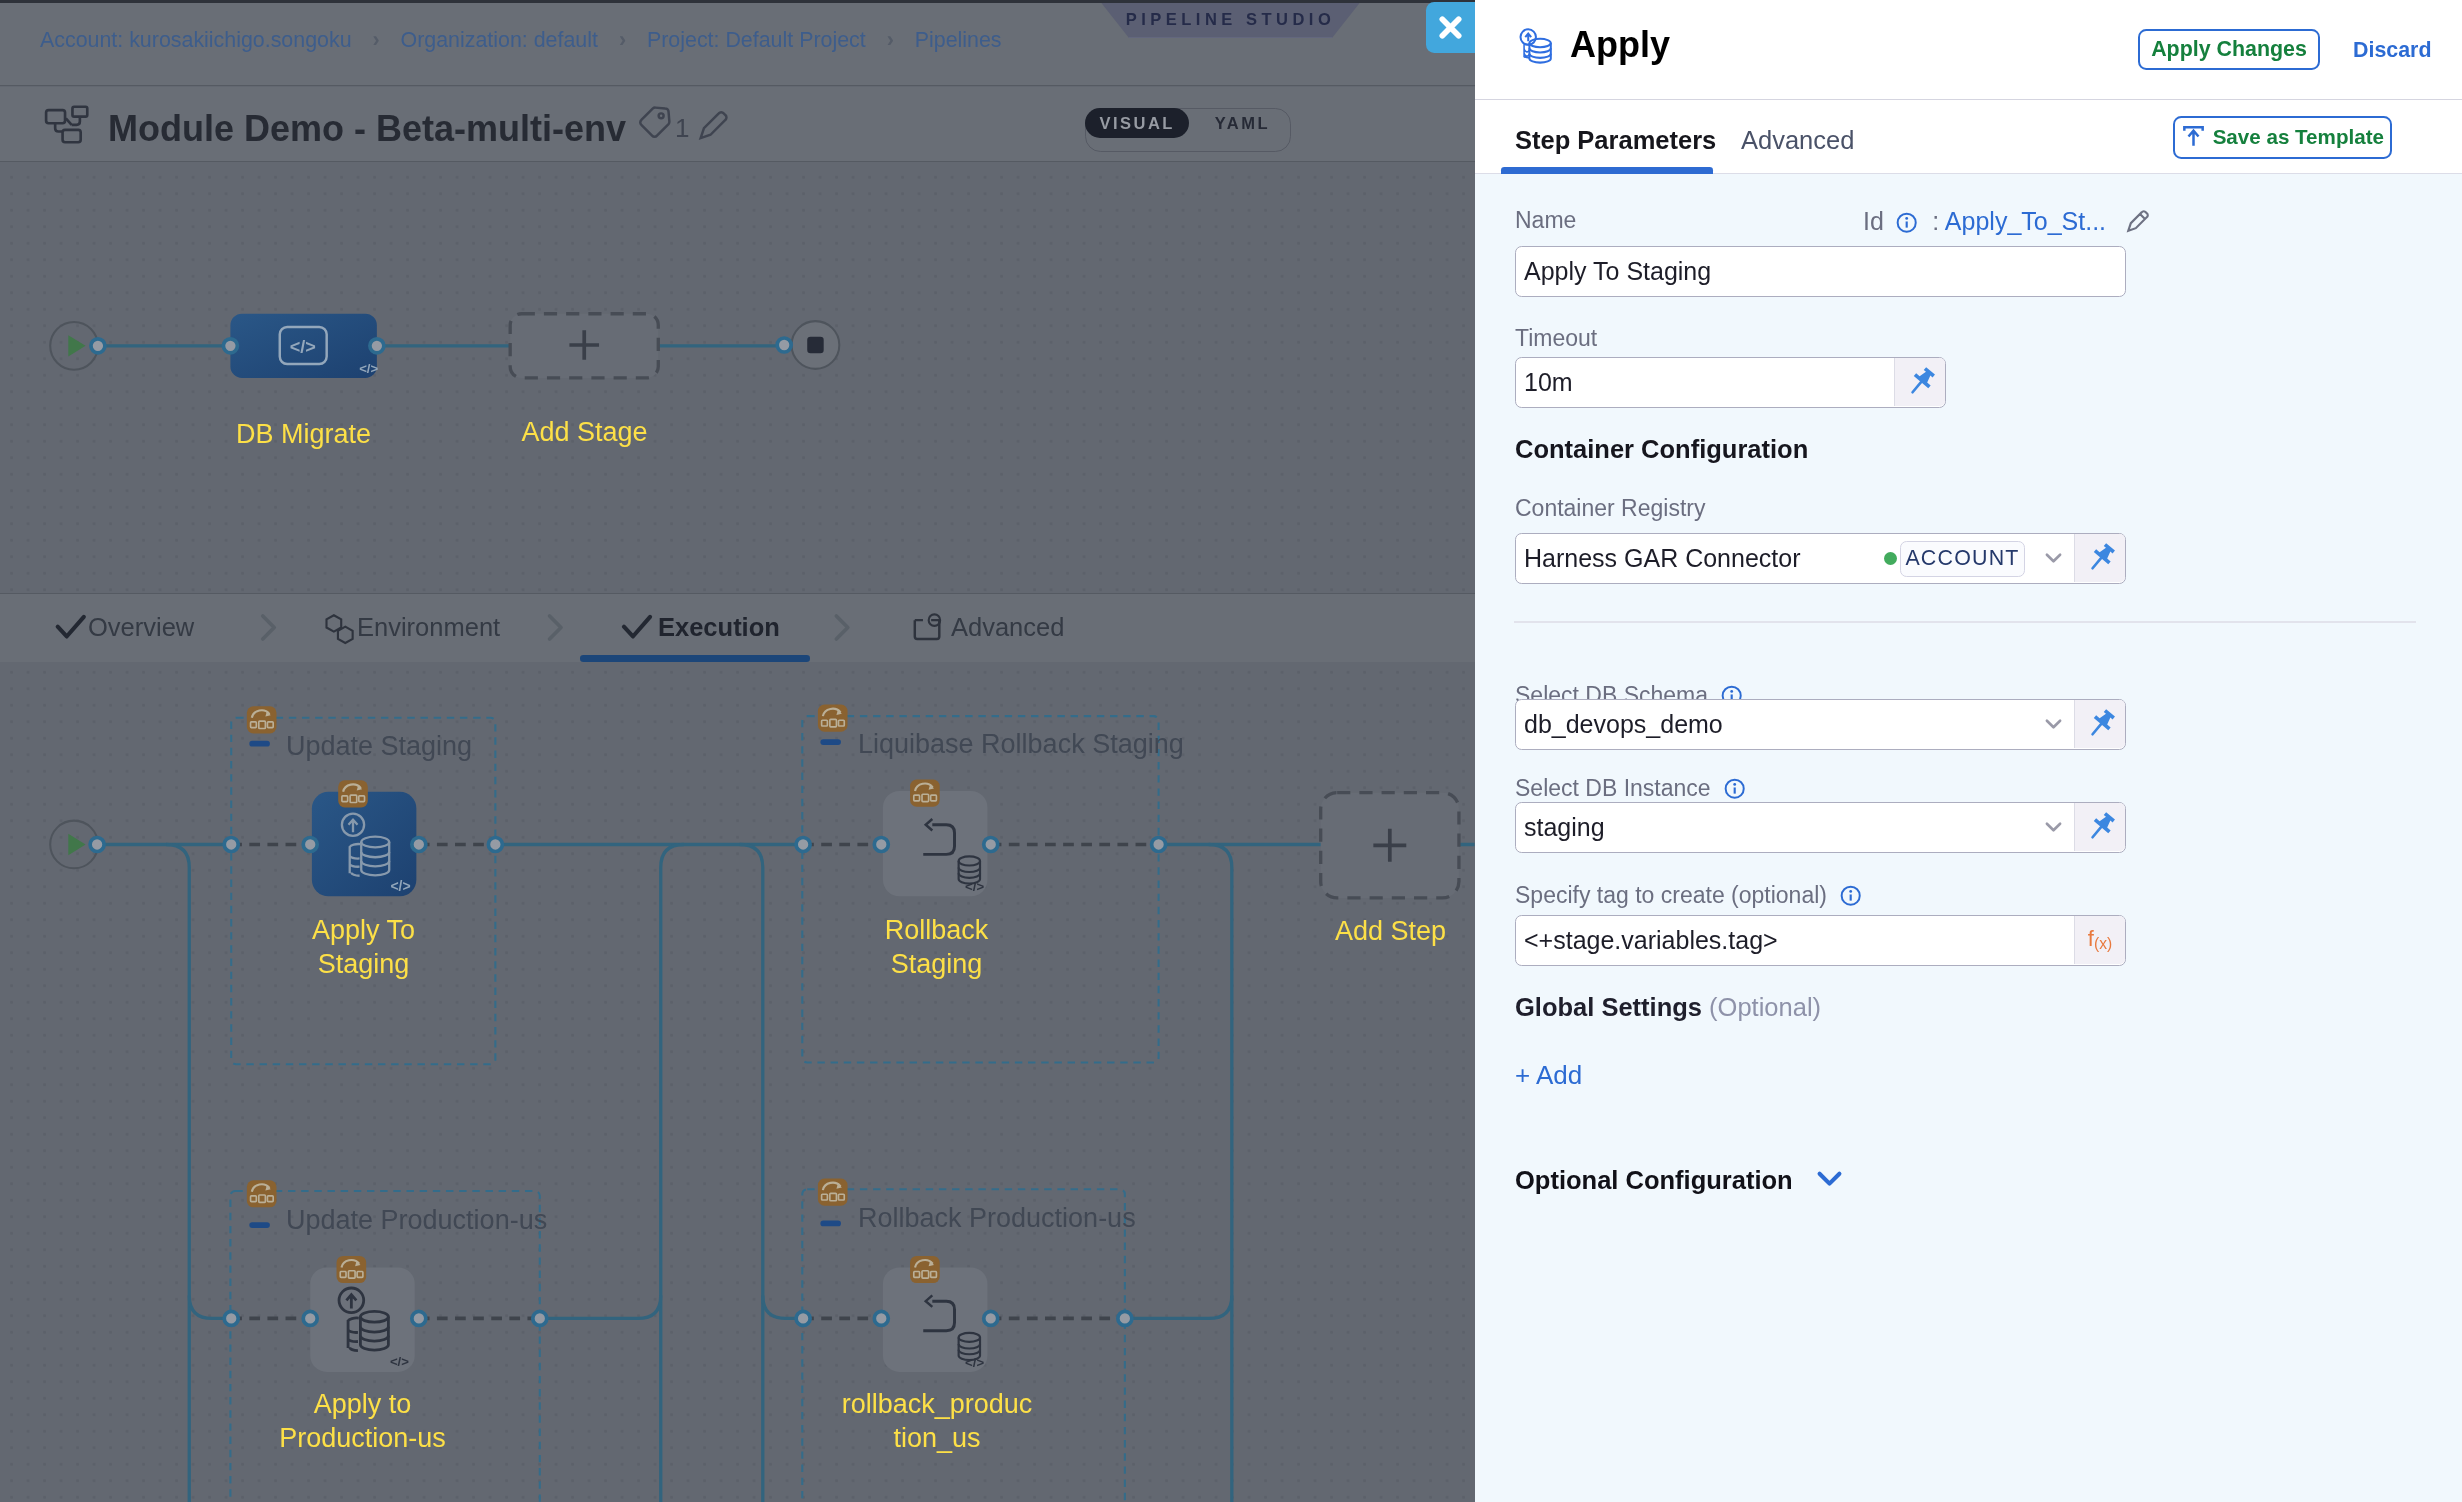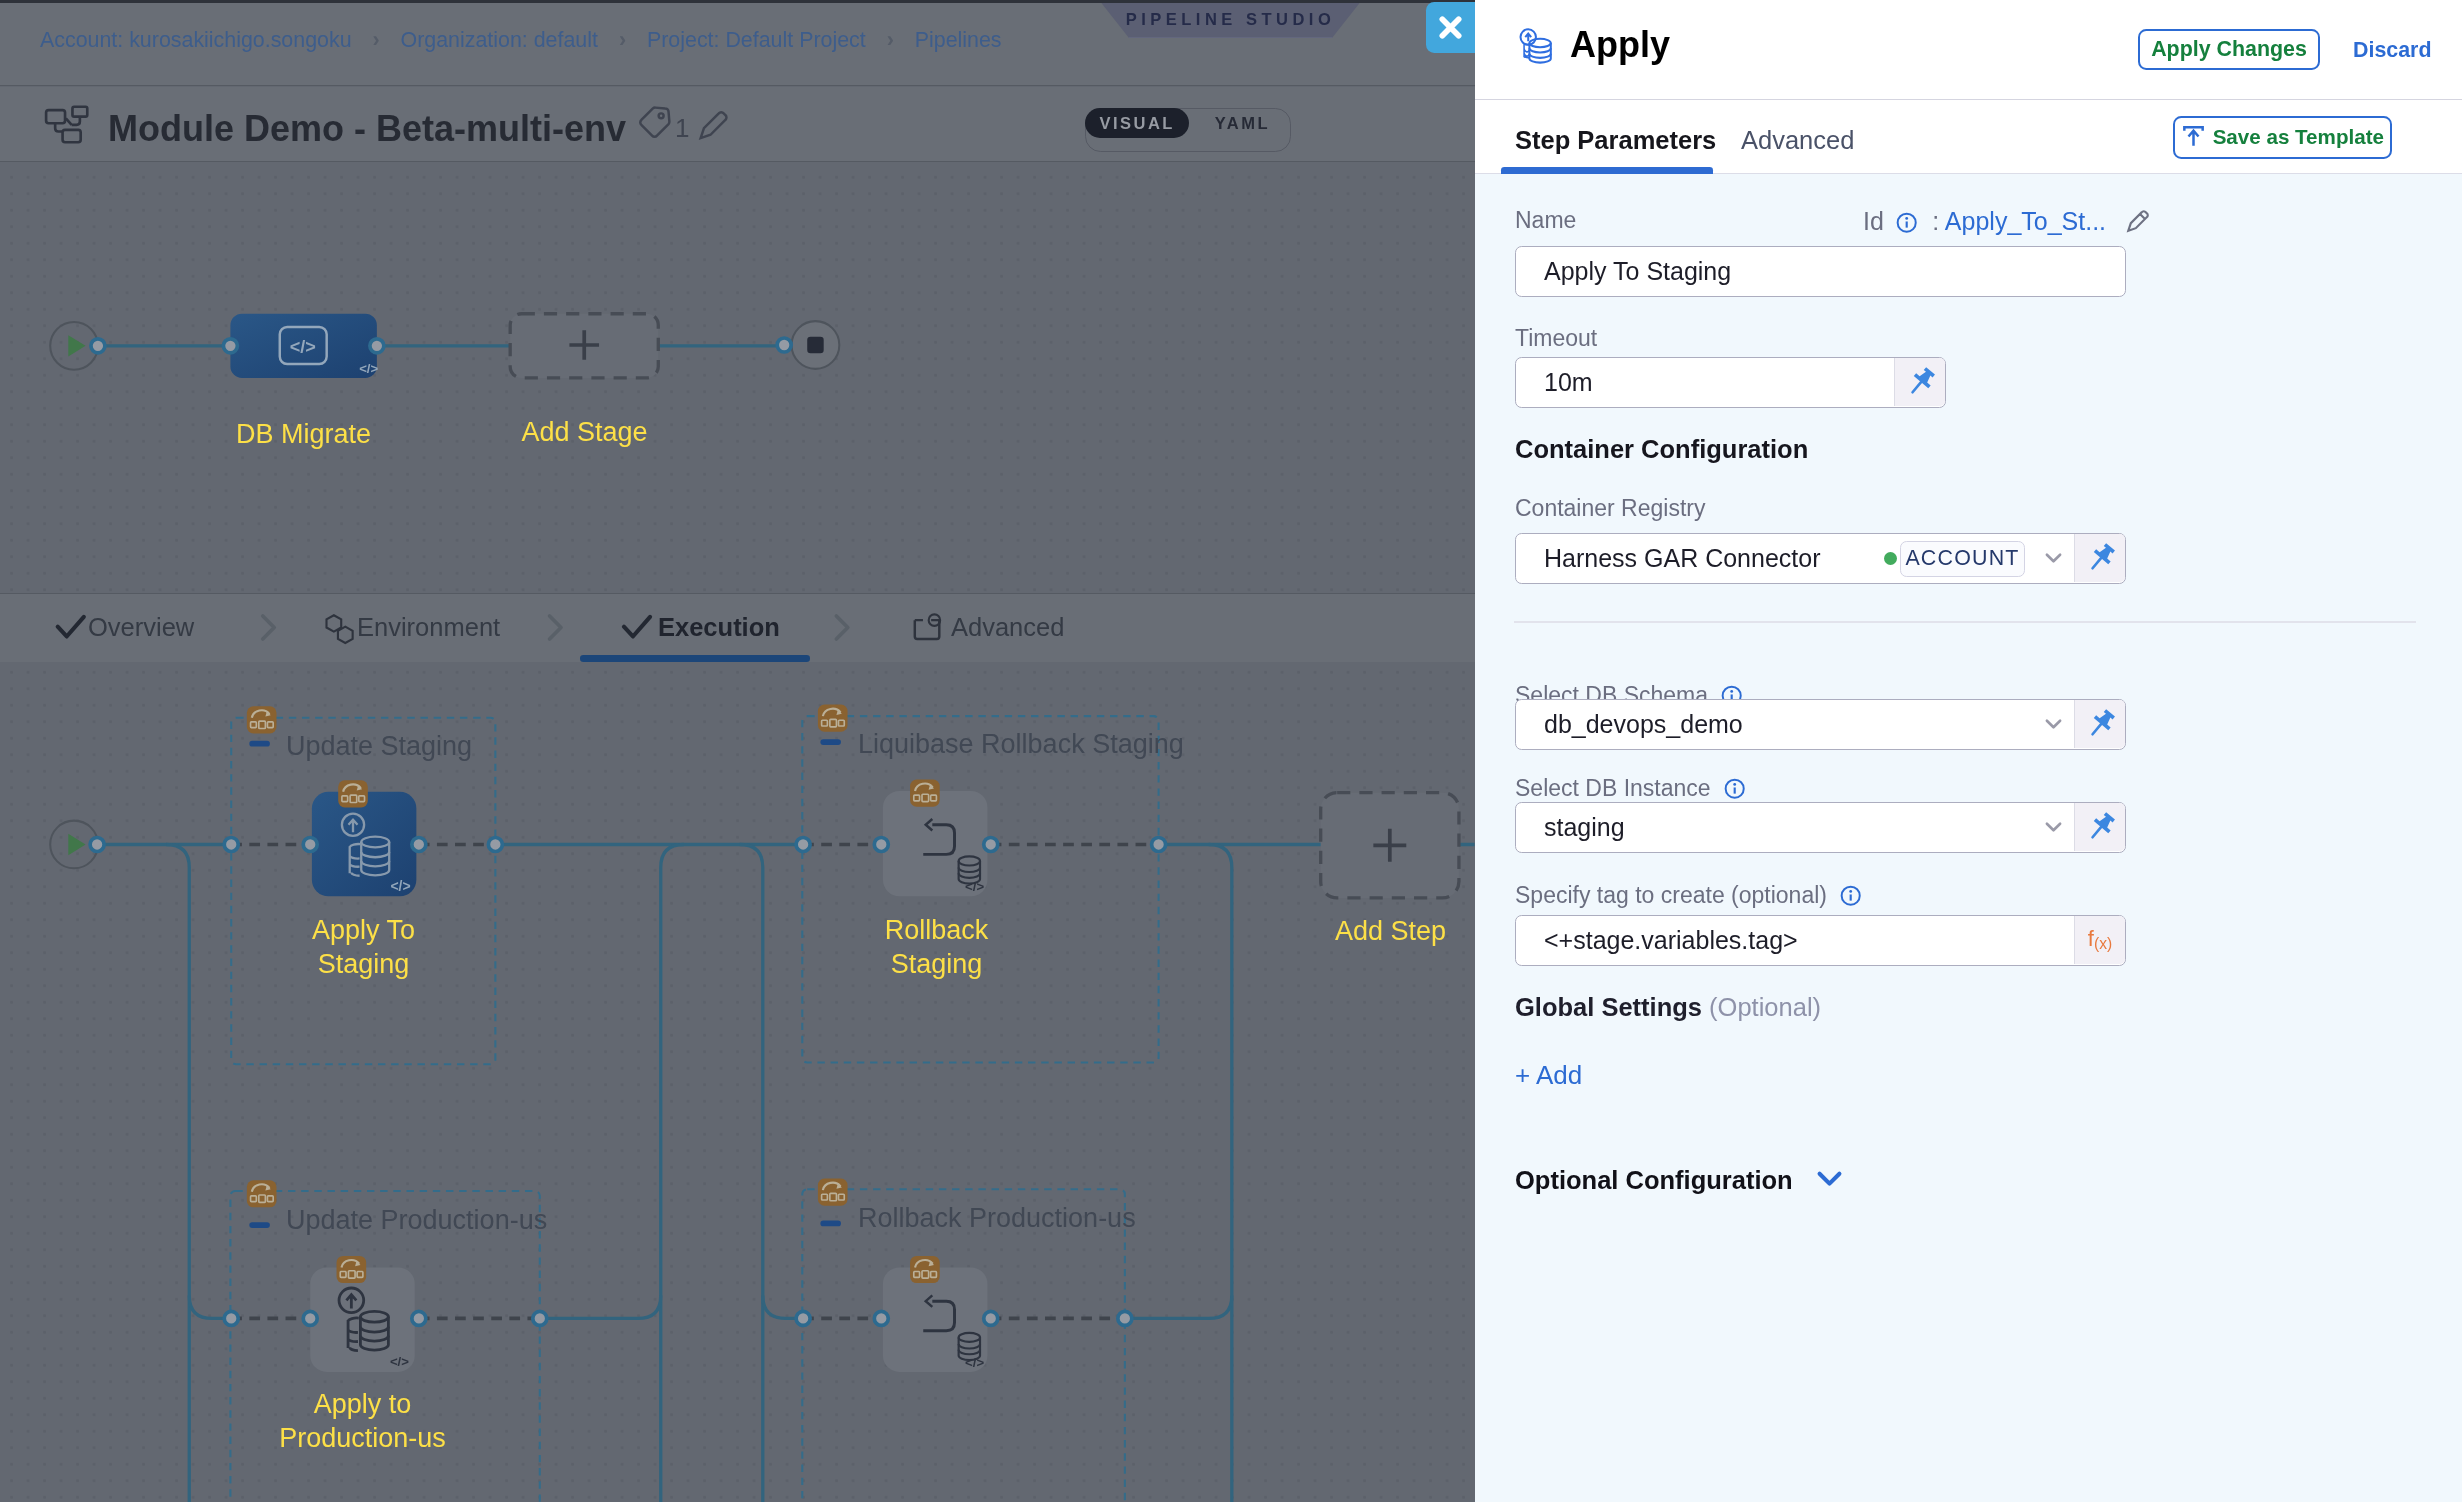--- a/index.html
+++ b/index.html
@@ -38,21 +38,21 @@
   .obtn { position:absolute; border:2.1px solid #2c6bd3; border-radius:8.2px; color:#15803d; font-weight:bold; text-align:center; background:#fff; }
   #applychanges { left:663px; top:29px; width:182px; height:41px; font-size:21.4px; line-height:37px; white-space:nowrap; }
   #discard { position:absolute; left:878px; top:38px; font-size:21.4px; font-weight:bold; color:#2c6bd3; }
   #ptabs { position:absolute; left:0; top:100px; width:988px; height:74px; background:#fff; border-bottom:1.6px solid #dcdde8; }
   #tpstep { position:absolute; left:40px; top:25.5px; font-size:25.5px; font-weight:bold; color:#16161c; }
   #tpadv { position:absolute; left:266px; top:25.5px; font-size:25.5px; color:#4a5268; }
   #punder { position:absolute; left:26px; top:67px; width:212px; height:6.6px; background:#2e6bd2; border-radius:3.3px 3.3px 0 0; }
   #saveastpl { left:698px; top:15.6px; width:219px; height:43px; font-size:20.6px; line-height:38px; white-space:nowrap; }
   #pform { position:absolute; left:0; top:174px; width:988px; height:1329px; background:#f1f8fd; }
   .flabel { position:absolute; font-size:23px; color:#6b6e80; }
-  .finput { position:absolute; left:40px; width:611px; height:51px; background:#fff; border:1.6px solid #acadbf; border-radius:6.6px; font-size:25px; color:#1d1d28; line-height:48px; padding-left:28px; }
+  .finput { position:absolute; left:40px; width:611px; height:51px; background:#fff; border:1.6px solid #acadbf; border-radius:6.6px; font-size:25px; color:#1d1d28; line-height:48px; padding-left:8px; }
   .suffix { position:absolute; right:0px; top:0px; width:51px; height:48px; background:#f2f0f6; border-left:1.6px solid #dcdce6; border-radius:0 5px 5px 0; }
   .hblue { color:#2c6bd3; }
 </style>
 </head>
 <body>
 <div id="stage">
 
   <div id="leftui">
     <div style="position:absolute;left:0;top:0;width:2462px;height:2.5px;background:#2e323a;z-index:5;"></div>
     <div id="canvas"></div>
@@ -253,20 +253,21 @@
       <div class="titem" style="left:658px;font-weight:bold;color:#20242e;">Execution</div>
       <div class="titem" style="left:951px;">Advanced</div>
     </div>
 
     <div class="glabel" style="left:180px;top:418px;width:247px;">DB Migrate</div>
     <div class="glabel" style="left:461px;top:416px;width:247px;">Add Stage</div>
     <div class="glabel" style="left:240px;top:914px;width:247px;">Apply To<br>Staging</div>
     <div class="glabel" style="left:813px;top:914px;width:247px;">Rollback<br>Staging</div>
     <div class="glabel" style="left:1267px;top:915px;width:247px;">Add Step</div>
     <div class="glabel" style="left:239px;top:1388px;width:247px;">Apply to<br>Production-us</div>
+    <div class="glabel" style="left:793px;top:1388px;width:288px;">rollback_produc<br>tion_us</div>
     <div class="stlabel" style="left:286px;top:731px;">Update Staging</div>
     <div class="stlabel" style="left:858px;top:729px;">Liquibase Rollback Staging</div>
     <div class="stlabel" style="left:286px;top:1205px;">Update Production-us</div>
     <div class="stlabel" style="left:858px;top:1203px;">Rollback Production-us</div>
   </div>
 
   <div id="panel">
     <div id="closex">
       <svg width="49" height="51" viewBox="0 0 60 62">
           <path d="M20,21 L40,41 M40,21 L20,41" stroke="#ffffff" stroke-width="7" stroke-linecap="round"></path>

